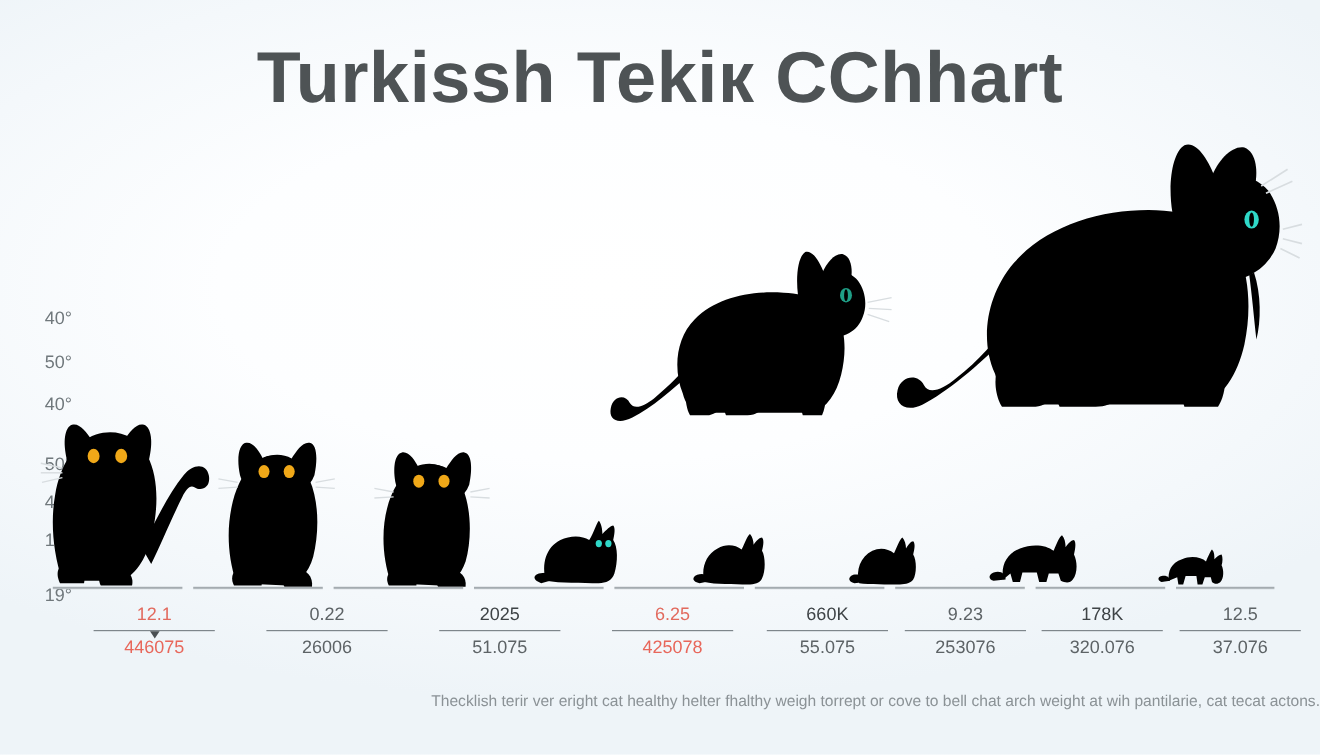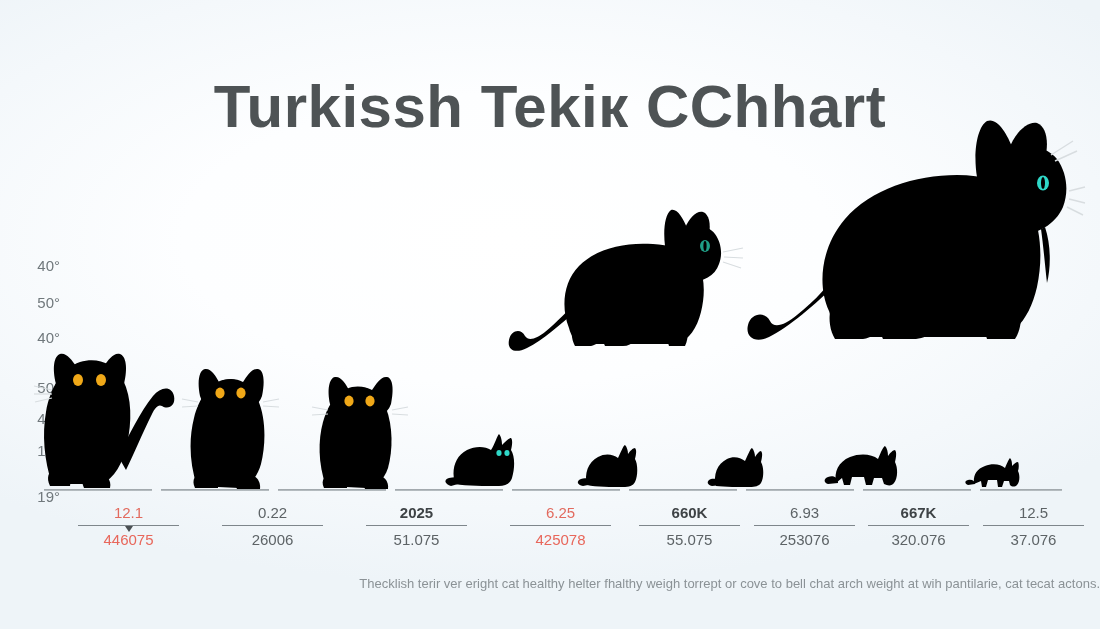--- a/index.html
+++ b/index.html
@@ -17,21 +17,20 @@
   
   #chart-title {
     position: absolute;
     left: 0; right: 0; top: 30px;
     text-align: center;
     font-size: 60px;
     font-weight: 700;
     letter-spacing: 0.5px;
     color: #4e5355;
     white-space: nowrap;
-    margin-top: 42px;
   }
   
   .y-tick {
     position: absolute;
     left: 14px;
     width: 46px;
     text-align: right;
     font-size: 15px;
     color: #70787c;
     white-space: nowrap;
@@ -78,21 +77,21 @@
     top: 4px;
     width: 113px;
     text-align: center;
   }
   .v-top {
     font-size: 15px;
     color: #5d6366;
     line-height: 22px;
     white-space: nowrap;
   }
-  .v-top.bold { font-weight: 700; color: #3e4346; }
+  .v-top.bold { font-weight: 400; color: #3e4346; }
   .v-top.red  { color: #e26a5e; }
   .v-rule {
     height: 1px;
     background: #7e868b;
     margin: 1px 6px 0 6px;
   }
   .v-bot {
     font-size: 15px;
     color: #5d6366;
     line-height: 28px;
@@ -374,27 +373,27 @@
       <div class="v-bot red">425078</div>
     </div>
 
     <div class="vcol" style="left:589px">
       <div class="v-top bold">660K</div>
       <div class="v-rule"></div>
       <div class="v-bot">55.075</div>
     </div>
 
     <div class="vcol" style="left:704px">
-      <div class="v-top">6.93</div>
+      <div class="v-top">9.23</div>
       <div class="v-rule"></div>
       <div class="v-bot">253076</div>
     </div>
 
     <div class="vcol" style="left:818px">
-      <div class="v-top bold">667K</div>
+      <div class="v-top bold">178K</div>
       <div class="v-rule"></div>
       <div class="v-bot">320.076</div>
     </div>
 
     <div class="vcol" style="left:933px">
       <div class="v-top">12.5</div>
       <div class="v-rule"></div>
       <div class="v-bot">37.076</div>
     </div>
 

